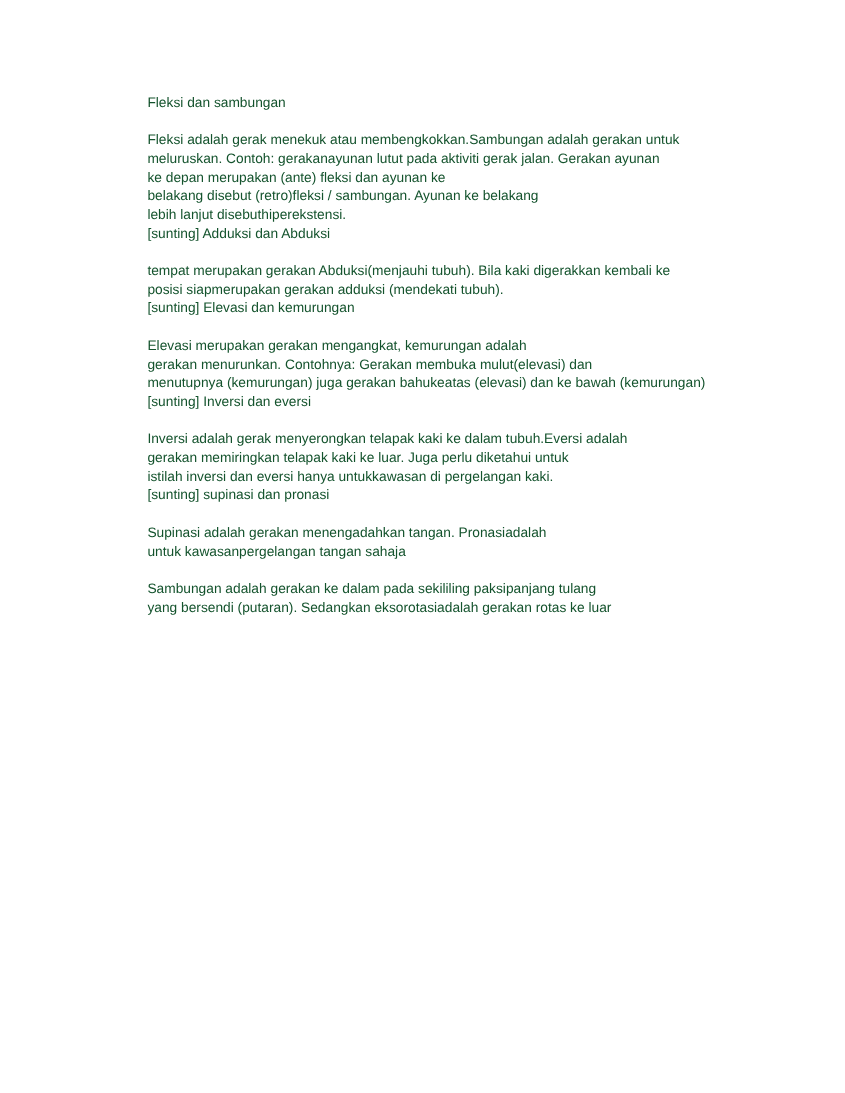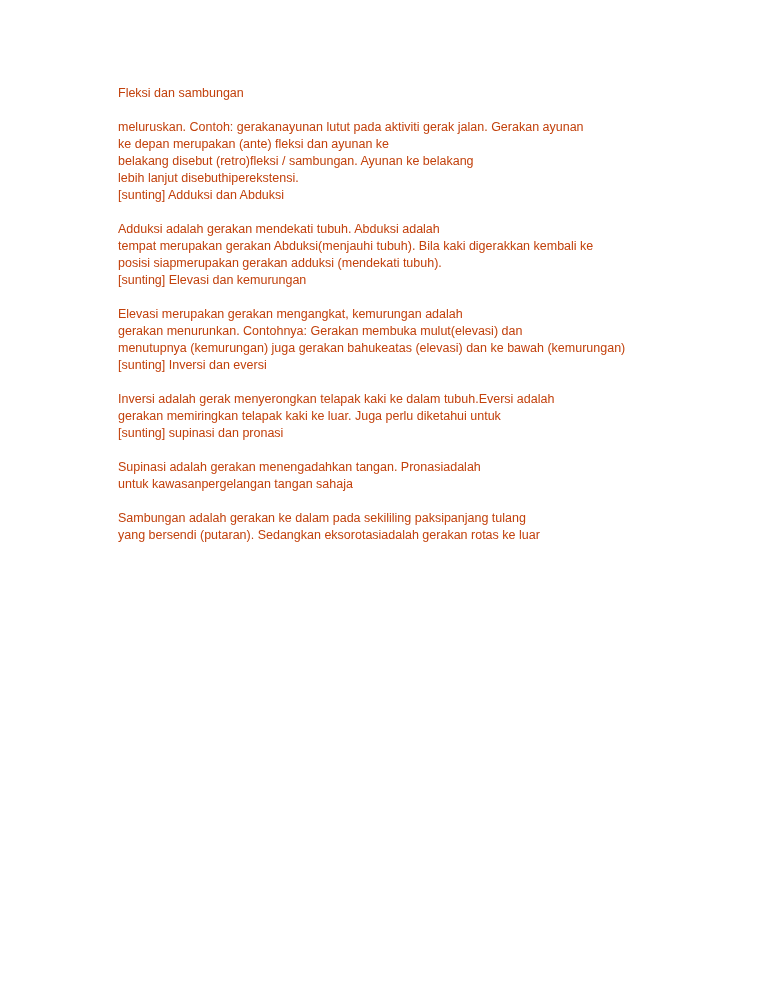--- a/index.html
+++ b/index.html
@@ -8,27 +8,27 @@
       background: #ffffff;
     }
     body {
       width: 768px;
       height: 994px;
       position: relative;
       overflow: hidden;
     }
     .page {
       position: absolute;
-      left: 118px;
+      left: 134px;
       top: 85px;
       width: 560px;
       font-family: "Liberation Sans", sans-serif;
       font-size: 12.5px;
       line-height: 17px;
-      color: #c2410c;
+      color: #14532d;
     }
     .title {
       margin: 0 0 17px 0;
       font-weight: normal;
       font-size: 12.5px;
     }
     .section {
       margin: 0 0 17px 0;
     }
     .line {
@@ -40,44 +40,45 @@
       white-space: nowrap;
     }
   </style>
 </head>
 <body>
 
 <div class="page">
   <div class="title">Fleksi dan sambungan</div>
 
   <div class="section">
+    <span class="line">Fleksi adalah gerak menekuk atau membengkokkan.Sambungan adalah gerakan untuk</span>
     <span class="line">meluruskan. Contoh: gerakanayunan lutut pada aktiviti gerak jalan. Gerakan ayunan</span>
     <span class="line">ke depan merupakan (ante) fleksi dan ayunan ke</span>
     <span class="line">belakang disebut (retro)fleksi / sambungan. Ayunan ke belakang</span>
     <span class="line">lebih lanjut disebuthiperekstensi.</span>
     <span class="edit-link">[sunting] Adduksi dan Abduksi</span>
   </div>
 
   <div class="section">
-    <span class="line">Adduksi adalah gerakan mendekati tubuh. Abduksi adalah</span>
     <span class="line">tempat merupakan gerakan Abduksi(menjauhi tubuh). Bila kaki digerakkan kembali ke</span>
     <span class="line">posisi siapmerupakan gerakan adduksi (mendekati tubuh).</span>
     <span class="edit-link">[sunting] Elevasi dan kemurungan</span>
   </div>
 
   <div class="section">
     <span class="line">Elevasi merupakan gerakan mengangkat, kemurungan adalah</span>
     <span class="line">gerakan menurunkan. Contohnya: Gerakan membuka mulut(elevasi) dan</span>
     <span class="line">menutupnya (kemurungan) juga gerakan bahukeatas (elevasi) dan ke bawah (kemurungan)</span>
     <span class="edit-link">[sunting] Inversi dan eversi</span>
   </div>
 
   <div class="section">
     <span class="line">Inversi adalah gerak menyerongkan telapak kaki ke dalam tubuh.Eversi adalah</span>
     <span class="line">gerakan memiringkan telapak kaki ke luar. Juga perlu diketahui untuk</span>
+    <span class="line">istilah inversi dan eversi hanya untukkawasan di pergelangan kaki.</span>
     <span class="edit-link">[sunting] supinasi dan pronasi</span>
   </div>
 
   <div class="section">
     <span class="line">Supinasi adalah gerakan menengadahkan tangan. Pronasiadalah</span>
     <span class="line">untuk kawasanpergelangan tangan sahaja</span>
   </div>
 
   <div class="section">
     <span class="line">Sambungan adalah gerakan ke dalam pada sekililing paksipanjang tulang</span>

